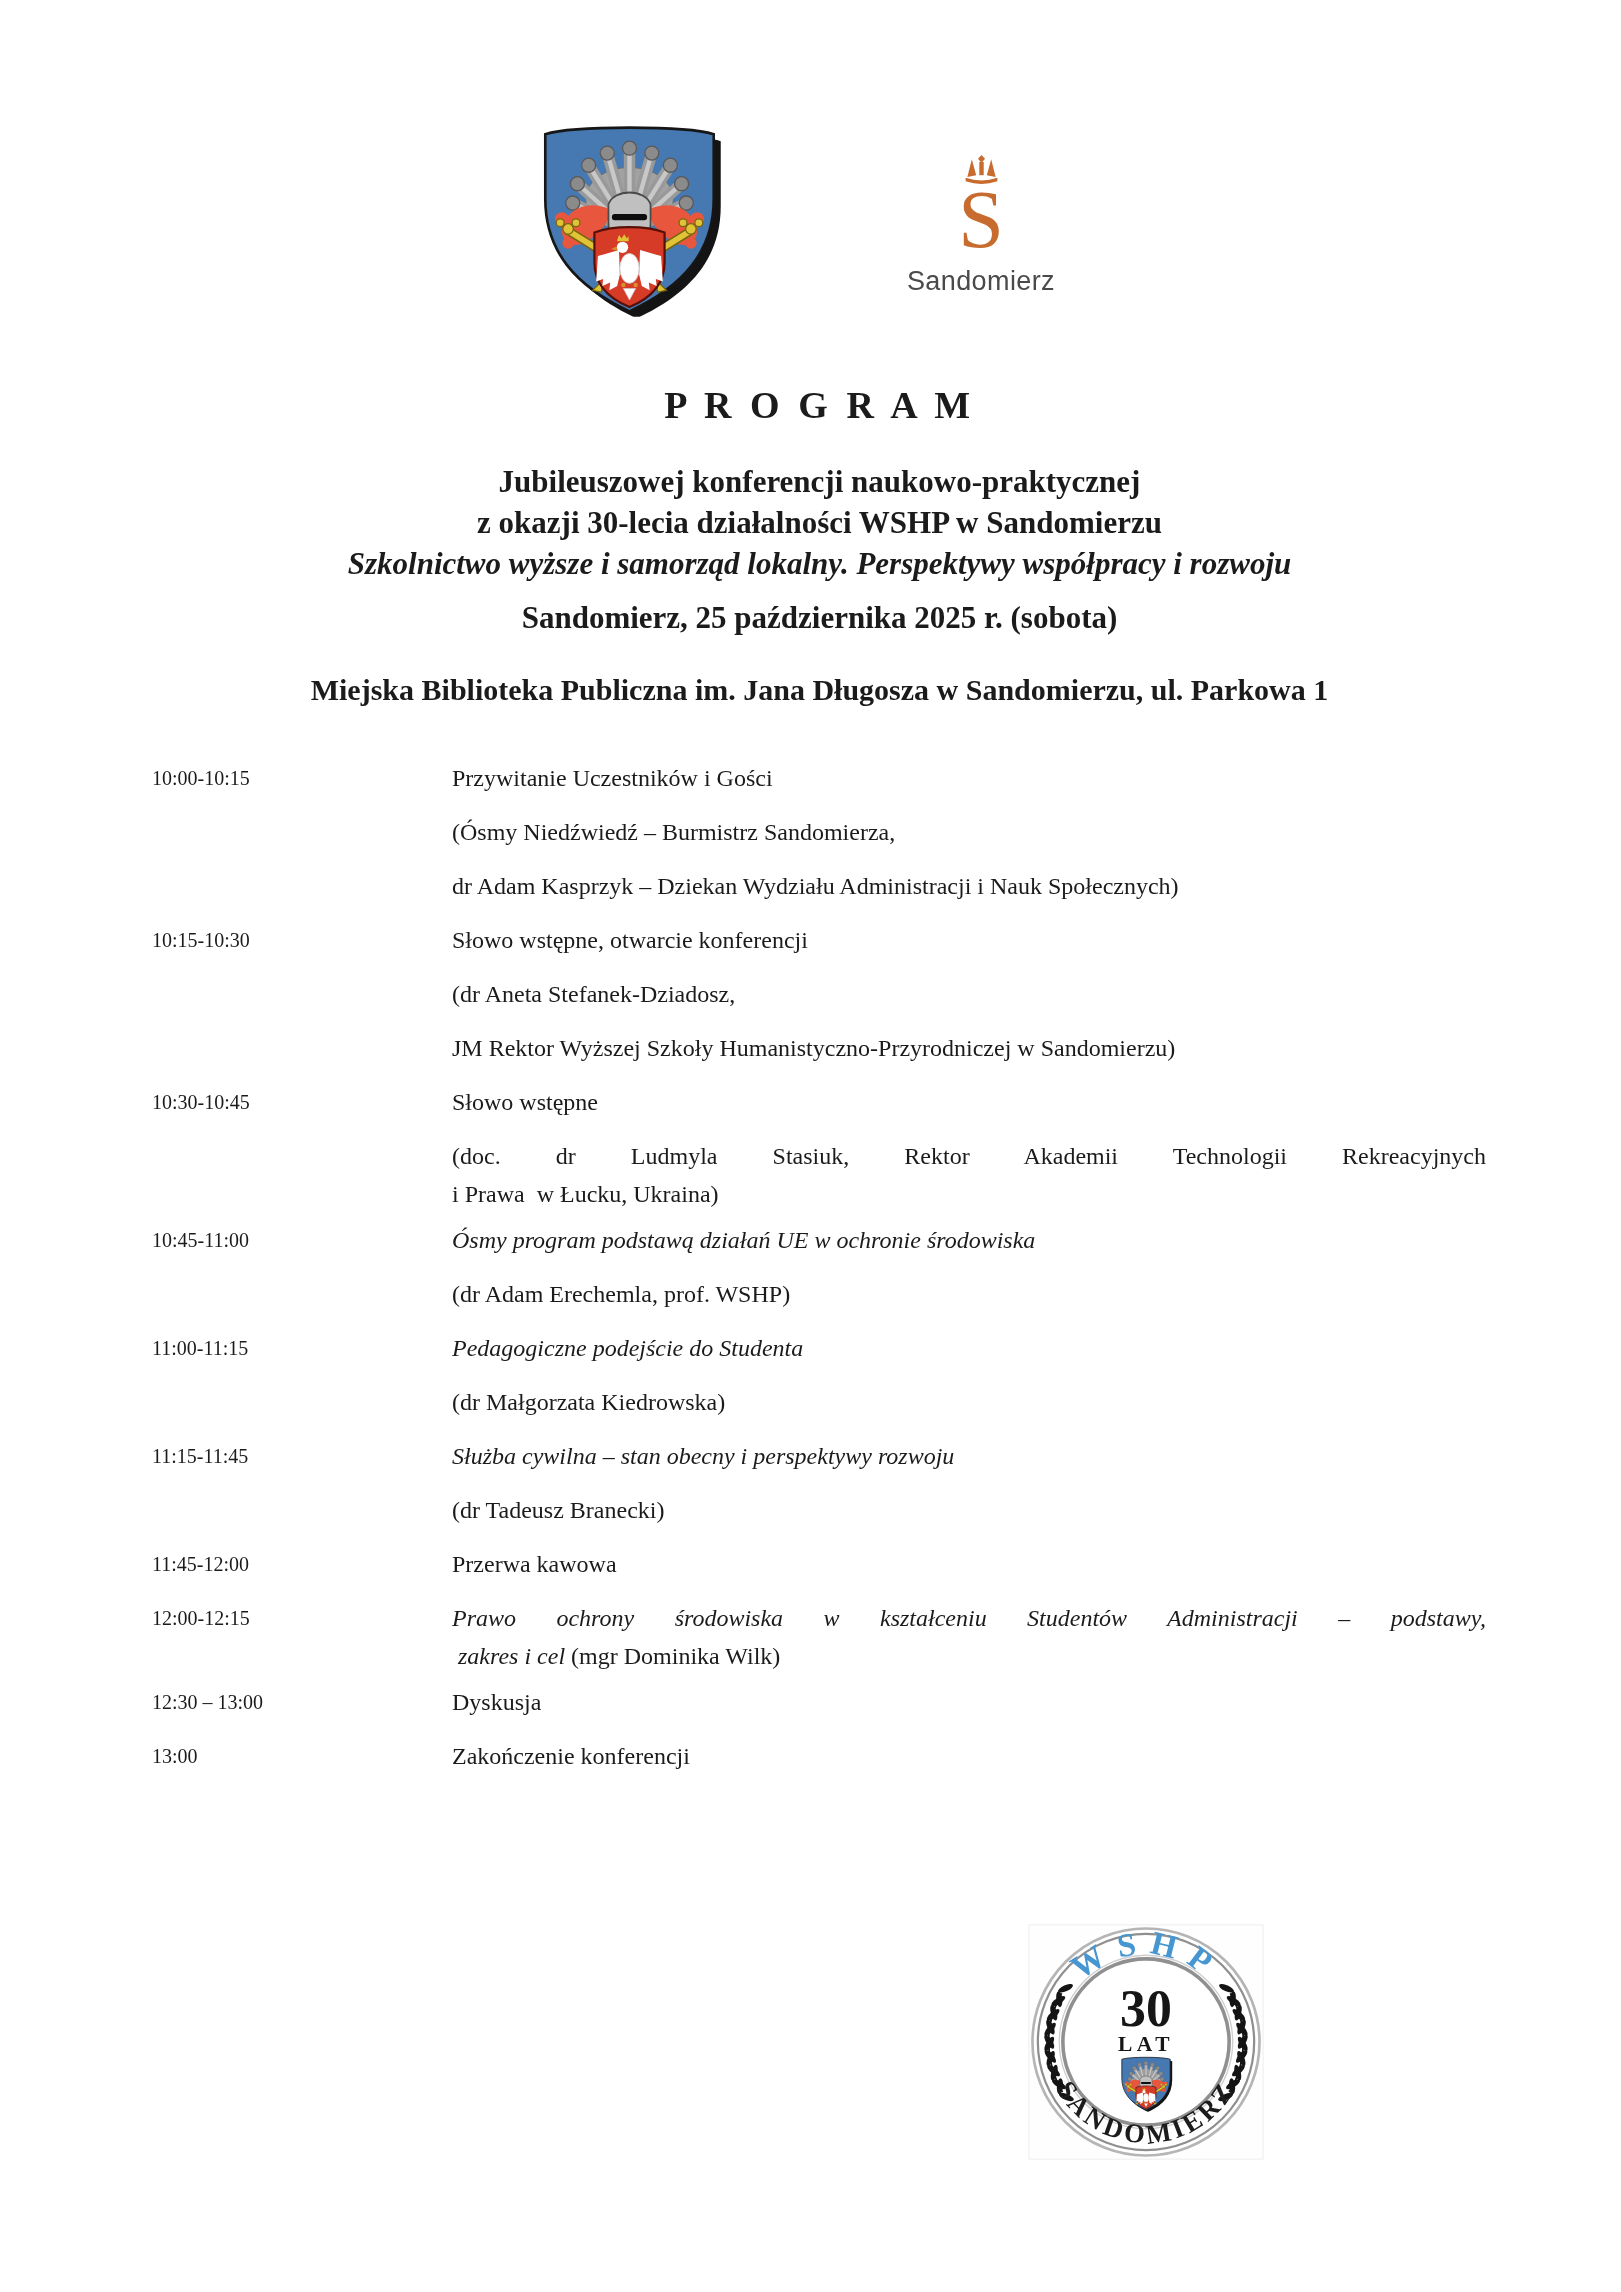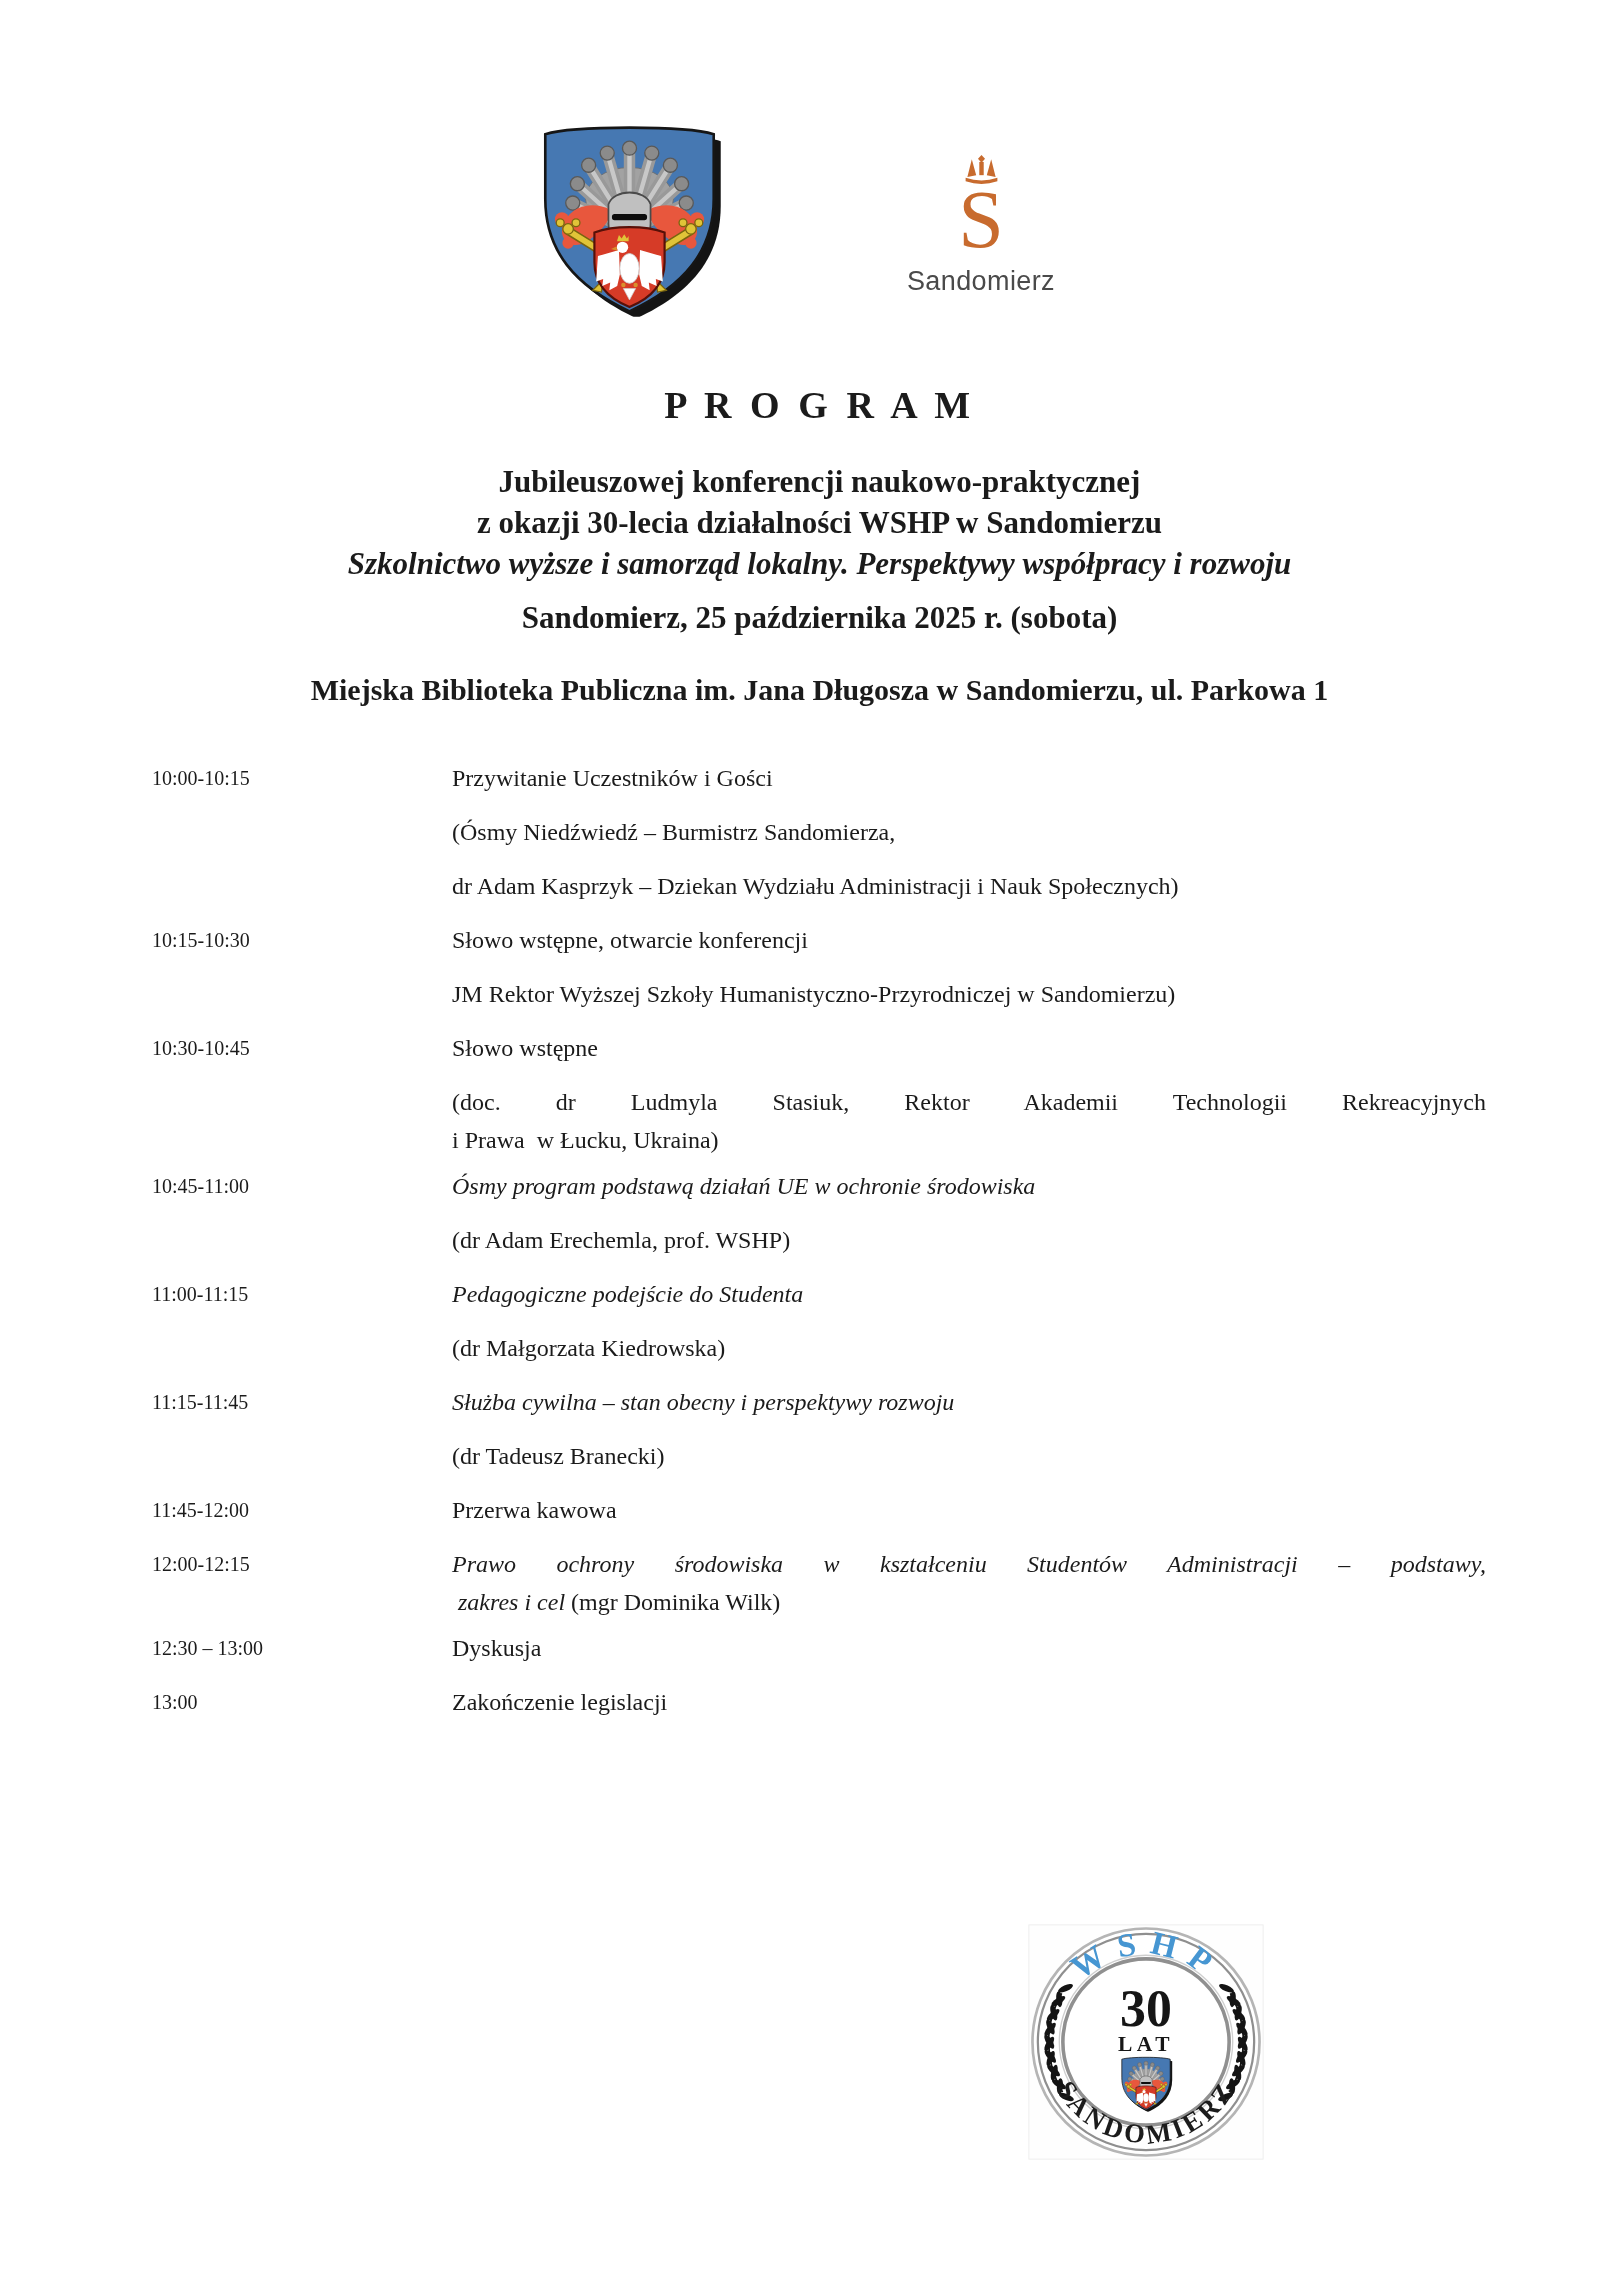--- a/index.html
+++ b/index.html
@@ -168,20 +168,21 @@
         <div class="lines">
           <div class="line"><span>Przywitanie Uczestników i Gości</span></div>
           <div class="line"><span>(Ósmy Niedźwiedź – Burmistrz Sandomierza,</span></div>
           <div class="line"><span>dr Adam Kasprzyk – Dziekan Wydziału Administracji i Nauk Społecznych)</span></div>
         </div>
       </div>
       <div class="row">
         <div class="time">10:15-10:30</div>
         <div class="lines">
           <div class="line"><span>Słowo wstępne, otwarcie konferencji</span></div>
+          <div class="line"><span>(dr Aneta Stefanek-Dziadosz,</span></div>
           <div class="line"><span>JM Rektor Wyższej Szkoły Humanistyczno-Przyrodniczej w Sandomierzu)</span></div>
         </div>
       </div>
       <div class="row">
         <div class="time">10:30-10:45</div>
         <div class="lines">
           <div class="line"><span>Słowo wstępne</span></div>
           <div class="line just"><span>(doc. dr Ludmyla Stasiuk, Rektor Akademii Technologii Rekreacyjnych</span></div>
           <div class="line cont"><span>i Prawa  w Łucku, Ukraina)</span></div>
         </div>
@@ -222,21 +223,21 @@
       </div>
       <div class="row">
         <div class="time">12:30 – 13:00</div>
         <div class="lines">
           <div class="line"><span>Dyskusja</span></div>
         </div>
       </div>
       <div class="row">
         <div class="time">13:00</div>
         <div class="lines">
-          <div class="line"><span>Zakończenie legislacji</span></div>
+          <div class="line"><span>Zakończenie konferencji</span></div>
         </div>
       </div>
     </main>
 
   <div class="seal-wrap">
     <svg id="seal-svg" width="236" height="236" viewBox="0 0 264 264">
       <rect x="1" y="1" width="262" height="262" fill="#fefefe" stroke="#ececec" stroke-width="1"></rect>
       <circle cx="132" cy="132" r="127" fill="#ffffff" stroke="#b5b5b5" stroke-width="3"></circle>
       <circle cx="132" cy="132" r="121" fill="none" stroke="#8f8f8f" stroke-width="2.5"></circle>
       <circle cx="132" cy="132" r="97" fill="none" stroke="#cfcfcf" stroke-width="1.5"></circle>

